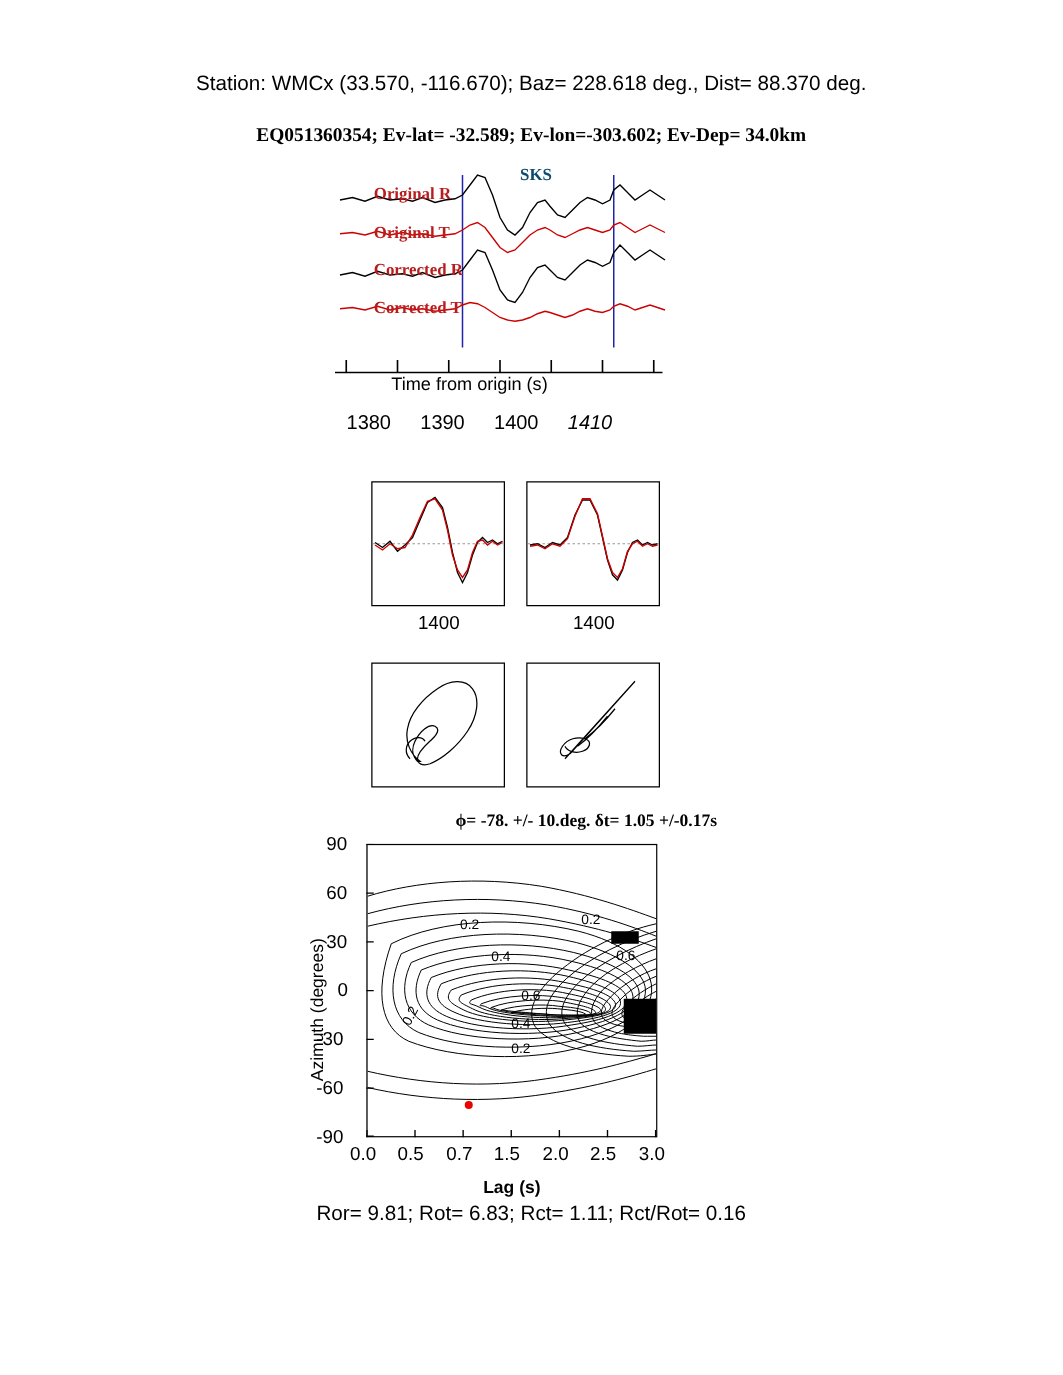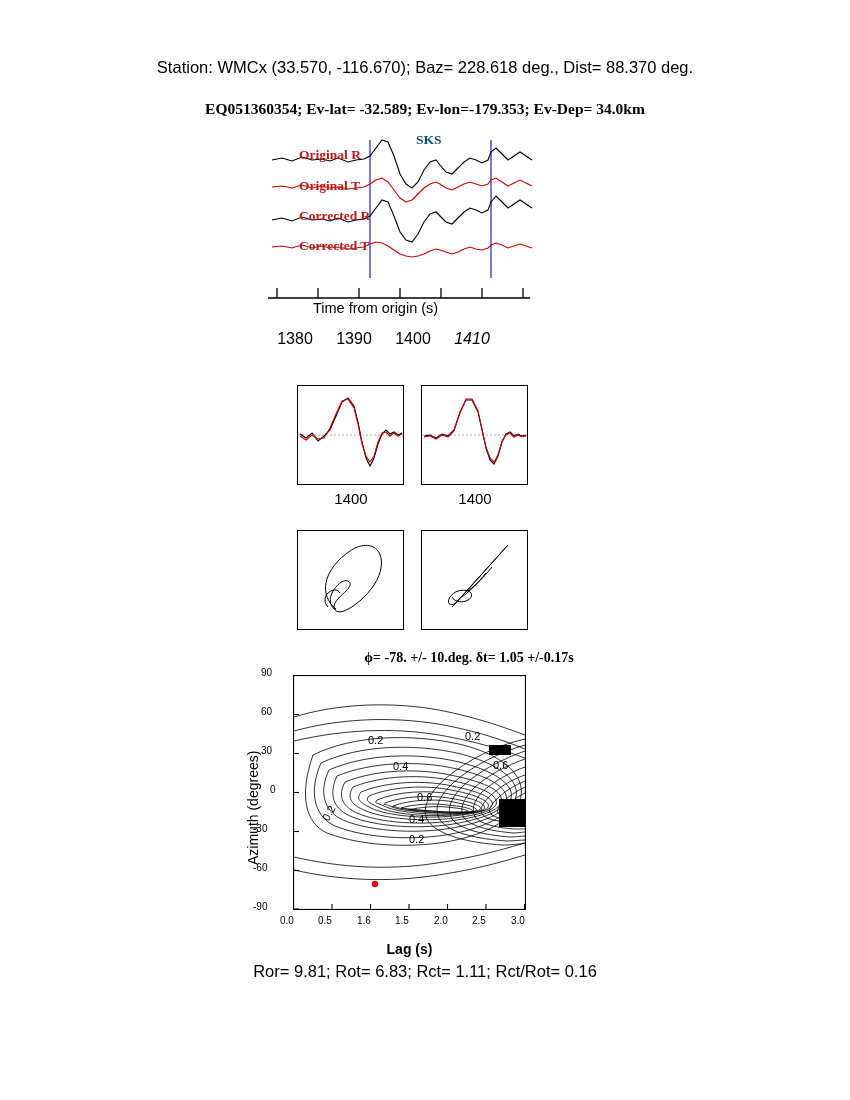--- a/index.html
+++ b/index.html
@@ -123,41 +123,41 @@
     position: absolute;
     font-family: "Liberation Sans", sans-serif;
     font-size: 14px;
     font-weight: bold;
     width: 233px;
     text-align: center;
   }
   .axnum {
     position: absolute;
     font-family: "Liberation Sans", sans-serif;
-    font-size: 10px;
+    font-size: 15px;
     white-space: nowrap;
   }
   .footer {
     position: absolute;
     top: 962px;
     left: 0;
     width: 850px;
     text-align: center;
     font-family: "Liberation Sans", sans-serif;
     font-size: 16.5px;
   }
   svg { display: block; }
 </style>
 </head>
 <body>
 
 <div class="page">
 
   <div class="hdr1">Station: WMCx (33.570, -116.670); Baz=  228.618 deg., Dist=   88.370 deg.</div>
-  <div class="hdr2">EQ051360354; Ev-lat= -32.589; Ev-lon=-179.353; Ev-Dep= 34.0km</div>
+  <div class="hdr2">EQ051360354; Ev-lat= -32.589; Ev-lon=-303.602; Ev-Dep= 34.0km</div>
 
   <div class="wave-panel">
 
     <div class="sks-label">SKS</div>
 
     <svg width="270" height="175" viewBox="0 0 270 175">
 
       <line x1="102" y1="10" x2="102" y2="148" stroke="#2222aa" stroke-width="1.2"></line>
       <line x1="223" y1="10" x2="223" y2="148" stroke="#2222aa" stroke-width="1.2"></line>
 
@@ -306,21 +306,21 @@
     <div class="axnum" style="left:-32px; top:-8px;">90</div>
     <div class="axnum" style="left:-32px; top:31px;">60</div>
     <div class="axnum" style="left:-32px; top:70px;">30</div>
     <div class="axnum" style="left:-23px; top:109px;">0</div>
     <div class="axnum" style="left:-40px; top:148px;">-30</div>
     <div class="axnum" style="left:-40px; top:187px;">-60</div>
     <div class="axnum" style="left:-40px; top:226px;">-90</div>
 
     <div class="axnum" style="left:-13px; top:240px;">0.0</div>
     <div class="axnum" style="left:25px; top:240px;">0.5</div>
-    <div class="axnum" style="left:64px; top:240px;">1.6</div>
+    <div class="axnum" style="left:64px; top:240px;">0.7</div>
     <div class="axnum" style="left:102px; top:240px;">1.5</div>
     <div class="axnum" style="left:141px; top:240px;">2.0</div>
     <div class="axnum" style="left:179px; top:240px;">2.5</div>
     <div class="axnum" style="left:218px; top:240px;">3.0</div>
 
     <div class="ylab" style="left:-48px; top:190px;">Azimuth (degrees)</div>
     <div class="xlab" style="left:0px; top:266px;">Lag (s)</div>
   </div>
 
   <div class="footer">Ror= 9.81; Rot= 6.83; Rct= 1.11; Rct/Rot= 0.16</div>

